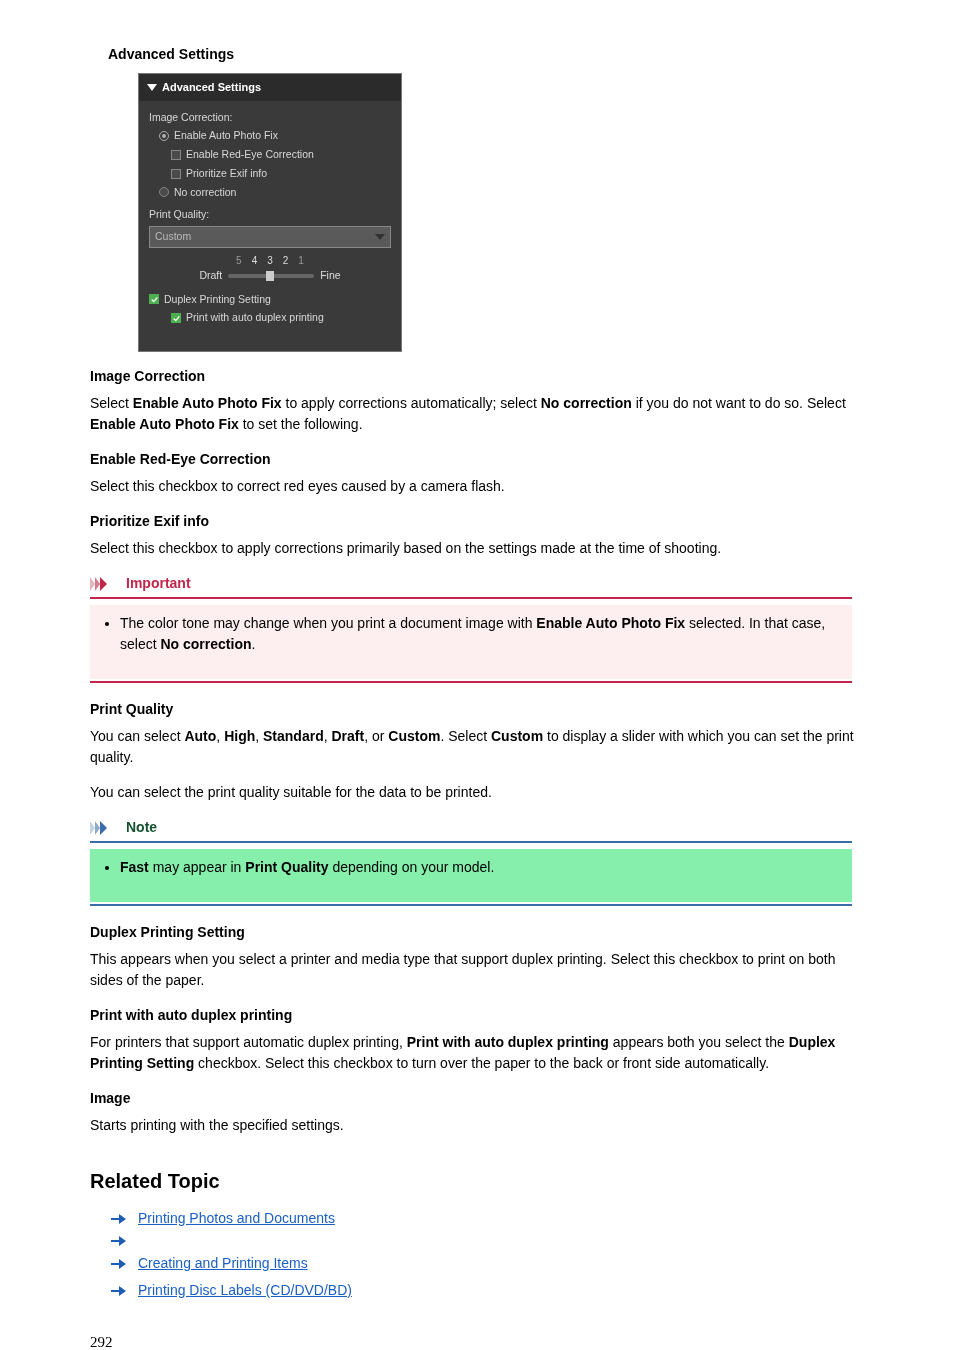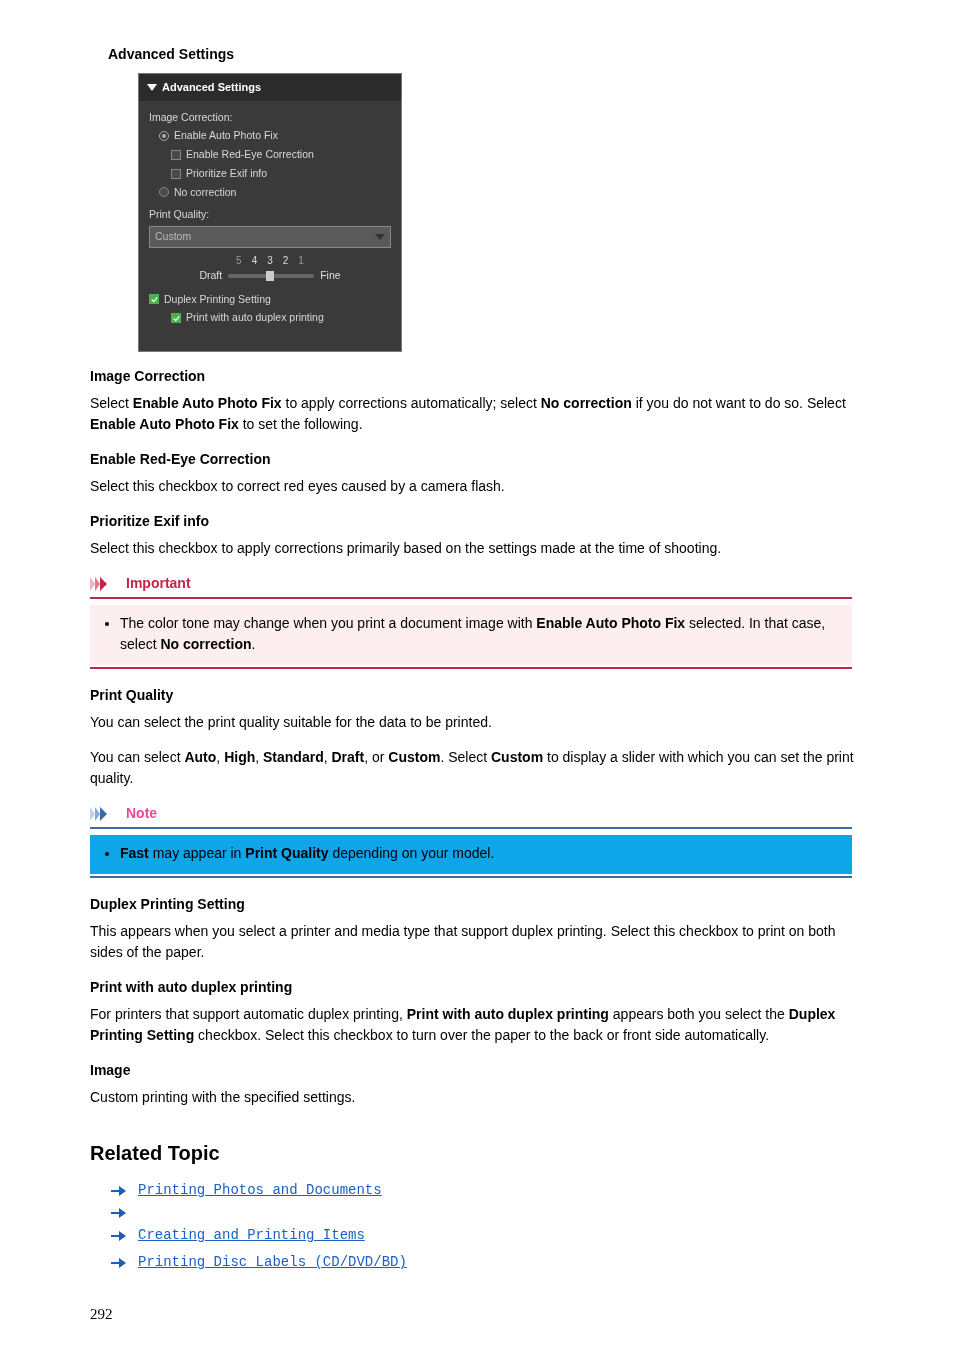--- a/index.html
+++ b/index.html
@@ -143,49 +143,48 @@
       margin: 10px 12px 16px 0;
     }
     .callout-heading {
       display: flex;
       align-items: center;
       gap: 6px;
       font-weight: bold;
       color: #c2264a;
       margin-bottom: 3px;
     }
-    .callout-heading.blue { color: #ec4899; }
+    .callout-heading.blue { color: #14532d; }
     .callout .rule {
       height: 2px;
       margin-bottom: 6px;
     }
     .rule.red { background: #c2264a; }
     .rule.blue { background: #3a6ca8; }
     .callout-body {
-      padding: 6px 12px 8px 12px;
+      padding: 6px 12px 22px 12px;
       margin-bottom: 2px;
     }
     .callout-body.pink { background: #fdeef0; }
-    .callout-body.ltblue { background: #0ea5e9; }
+    .callout-body.ltblue { background: #86efac; }
     .callout-body ul { margin: 0; padding-left: 18px; }
     .callout-body li { margin: 2px 0; }
     .rule-bottom { height: 1px; }
 
     .chev-icon svg { width: 30px; height: 14px; display: block; }
 
     .related-heading {
       font-size: 20px;
       font-weight: bold;
       margin: 30px 0 12px 0;
     }
     .link-list {
       list-style: none;
       padding: 0;
       margin: 0 0 0 20px;
-      font-family: Liberation Mono, monospace;
     }
     .link-list li {
       display: flex;
       align-items: center;
       gap: 10px;
       margin: 6px 0;
     }
     .arrow-icon {
       width: 18px; height: 12px; display: inline-block;
     }
@@ -299,24 +298,24 @@
       <ul>
         <li>
           <span>The color tone may change when you print a document image with </span><span class="bold">Enable Auto Photo Fix</span><span> selected. In that case, select </span><span class="bold">No correction</span><span>.</span>
         </li>
       </ul>
     </div>
     <div class="rule red rule-bottom"></div>
   </div>
 
   <div class="dt indent-a">Print Quality</div>
-  <div class="para indent-b">You can select the print quality suitable for the data to be printed.</div>
   <div class="para indent-b">
     <span>You can select </span><span class="bold">Auto</span><span>, </span><span class="bold">High</span><span>, </span><span class="bold">Standard</span><span>, </span><span class="bold">Draft</span><span>, or </span><span class="bold">Custom</span><span>. Select </span><span class="bold">Custom</span><span> to display a slider with which you can set the print quality.</span>
   </div>
+  <div class="para indent-b">You can select the print quality suitable for the data to be printed.</div>
 
   <div class="callout indent-b">
     <div class="callout-heading blue">
       <span class="chev-icon">
         <svg viewBox="0 0 30 14">
             <path d="M0 0 L5 7 L0 14 Z" fill="#c4d2e3"></path>
             <path d="M5 0 L10 7 L5 14 Z" fill="#8fa9c9"></path>
             <path d="M10 0 L17 7 L10 14 Z" fill="#3a6ca8"></path>
           </svg>
       </span>
@@ -335,21 +334,21 @@
 
   <div class="dt indent-a">Duplex Printing Setting</div>
   <div class="para indent-b">This appears when you select a printer and media type that support duplex printing. Select this checkbox to print on both sides of the paper.</div>
 
   <div class="dt indent-b">Print with auto duplex printing</div>
   <div class="para indent-c">
     <span>For printers that support automatic duplex printing, </span><span class="bold">Print with auto duplex printing</span><span> appears both you select the </span><span class="bold">Duplex Printing Setting</span><span> checkbox. Select this checkbox to turn over the paper to the back or front side automatically.</span>
   </div>
 
   <div class="dt indent-print">Image</div>
-  <div class="para indent-print-body">Custom printing with the specified settings.</div>
+  <div class="para indent-print-body">Starts printing with the specified settings.</div>
 
   <div class="related-heading">Related Topic</div>
   <ul class="link-list">
     <li>
       <span class="arrow-icon">
         <svg viewBox="0 0 18 12">
             <line x1="1" y1="6" x2="12" y2="6" stroke="#1d5db3" stroke-width="2"></line>
             <path d="M9 1 L16 6 L9 11 Z" fill="#1d5db3"></path>
           </svg>
       </span>

